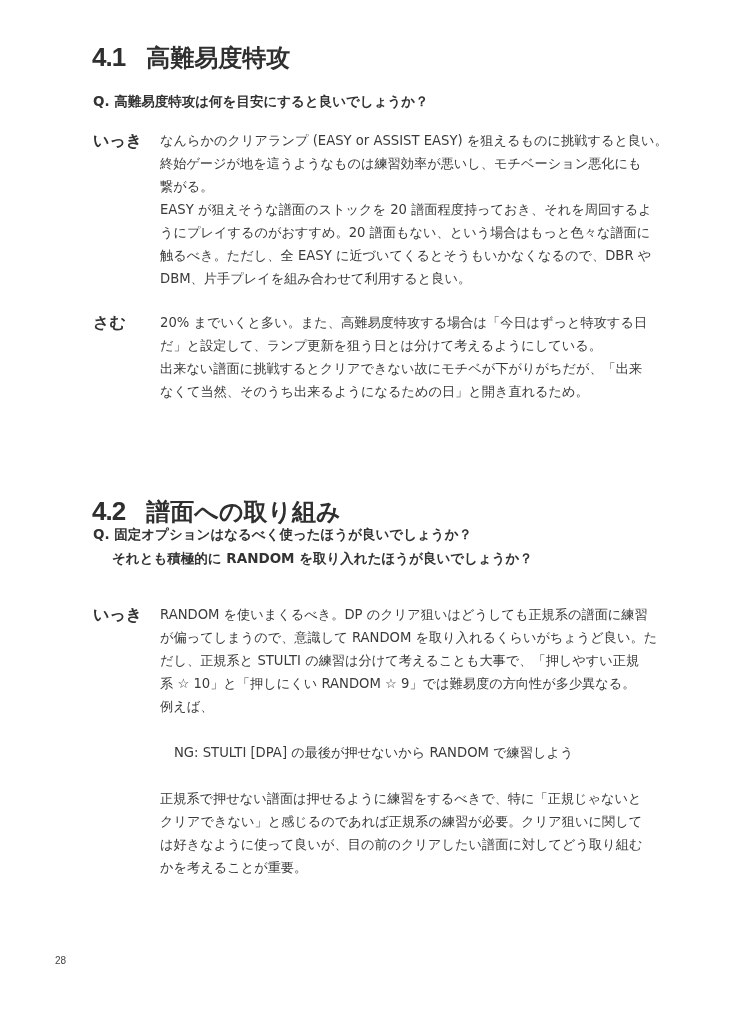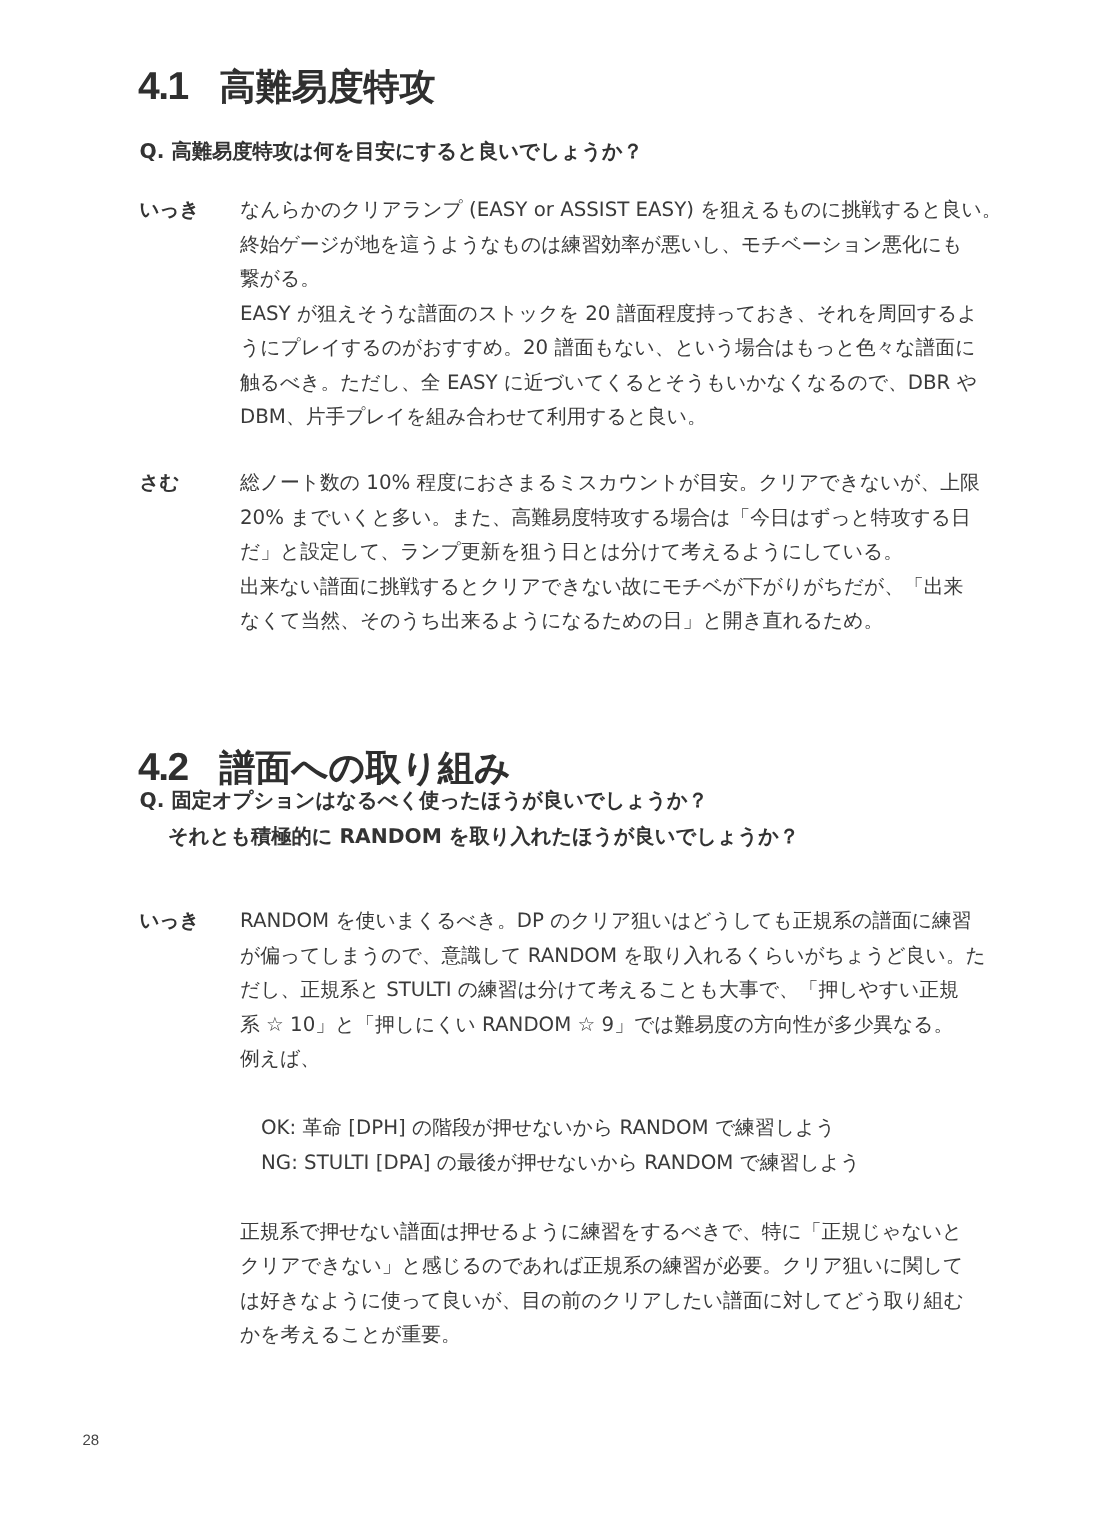--- a/index.html
+++ b/index.html
@@ -14,21 +14,21 @@
     white-space: nowrap;
   }
   .section-title .num { display: inline-block; width: 46px; font-family: "Liberation Sans", sans-serif; font-size: 26px; letter-spacing: -1px; }
   .question {
     position: absolute; left: 93px; margin: 0;
     font-size: 13.5px; font-weight: bold; color: #333333; line-height: 24px; white-space: nowrap;
   }
   .question .cont { padding-left: 19px; display: block; }
   .answer { position: absolute; left: 93px; width: 560px; }
   .answer .speaker {
-    position: absolute; left: 0; top: 0; font-weight: bold; font-size: 13px; line-height: 23px; color: #333;
+    position: absolute; left: 0; top: 0; font-weight: bold; font-size: 16px; line-height: 23px; color: #333;
   }
   .answer .body {
     position: absolute; left: 67px; top: 0; width: 485px;
     font-size: 13.2px; line-height: 23px; color: #3a3a3a;
   }
   .answer .body p { margin: 0; white-space: nowrap; }
   .answer .body .example { padding-left: 14px; }
   .answer .body .gap { height: 23px; }
   .page-num {
     position: absolute; left: 55px; top: 955px; font-size: 10px; color: #444;
@@ -54,21 +54,20 @@
     <p>EASY が狙えそうな譜面のストックを 20 譜面程度持っておき、それを周回するよ</p>
     <p>うにプレイするのがおすすめ。20 譜面もない、という場合はもっと色々な譜面に</p>
     <p>触るべき。ただし、全 EASY に近づいてくるとそうもいかなくなるので、DBR や</p>
     <p>DBM、片手プレイを組み合わせて利用すると良い。</p>
   </div>
 </div>
 
 <div class="answer" style="top:311px;">
   <div class="speaker">さむ</div>
   <div class="body">
-    <p>総ノート数の 10% 程度におさまるミスカウントが目安。クリアできないが、上限</p>
     <p>20%  までいくと多い。また、高難易度特攻する場合は「今日はずっと特攻する日</p>
     <p>だ」と設定して、ランプ更新を狙う日とは分けて考えるようにしている。</p>
     <p>出来ない譜面に挑戦するとクリアできない故にモチベが下がりがちだが、「出来</p>
     <p>なくて当然、そのうち出来るようになるための日」と開き直れるため。</p>
   </div>
 </div>
 
 <h2 class="section-title" style="top:496px;">
   <span class="num">4.2</span>
   <span>譜面への取り組み</span>
@@ -81,21 +80,20 @@
 
 <div class="answer" style="top:603px;">
   <div class="speaker">いっき</div>
   <div class="body">
     <p>RANDOM  を使いまくるべき。DP  のクリア狙いはどうしても正規系の譜面に練習</p>
     <p>が偏ってしまうので、意識して RANDOM を取り入れるくらいがちょうど良い。た</p>
     <p>だし、正規系と STULTI の練習は分けて考えることも大事で、「押しやすい正規</p>
     <p>系 ☆ 10」と「押しにくい RANDOM ☆ 9」では難易度の方向性が多少異なる。</p>
     <p>例えば、</p>
     <div class="gap"></div>
-    <p class="example">OK: 革命 [DPH] の階段が押せないから RANDOM で練習しよう</p>
     <p class="example">NG: STULTI [DPA] の最後が押せないから RANDOM で練習しよう</p>
     <div class="gap"></div>
     <p>正規系で押せない譜面は押せるように練習をするべきで、特に「正規じゃないと</p>
     <p>クリアできない」と感じるのであれば正規系の練習が必要。クリア狙いに関して</p>
     <p>は好きなように使って良いが、目の前のクリアしたい譜面に対してどう取り組む</p>
     <p>かを考えることが重要。</p>
   </div>
 </div>
 
 <div class="page-num">28</div>

